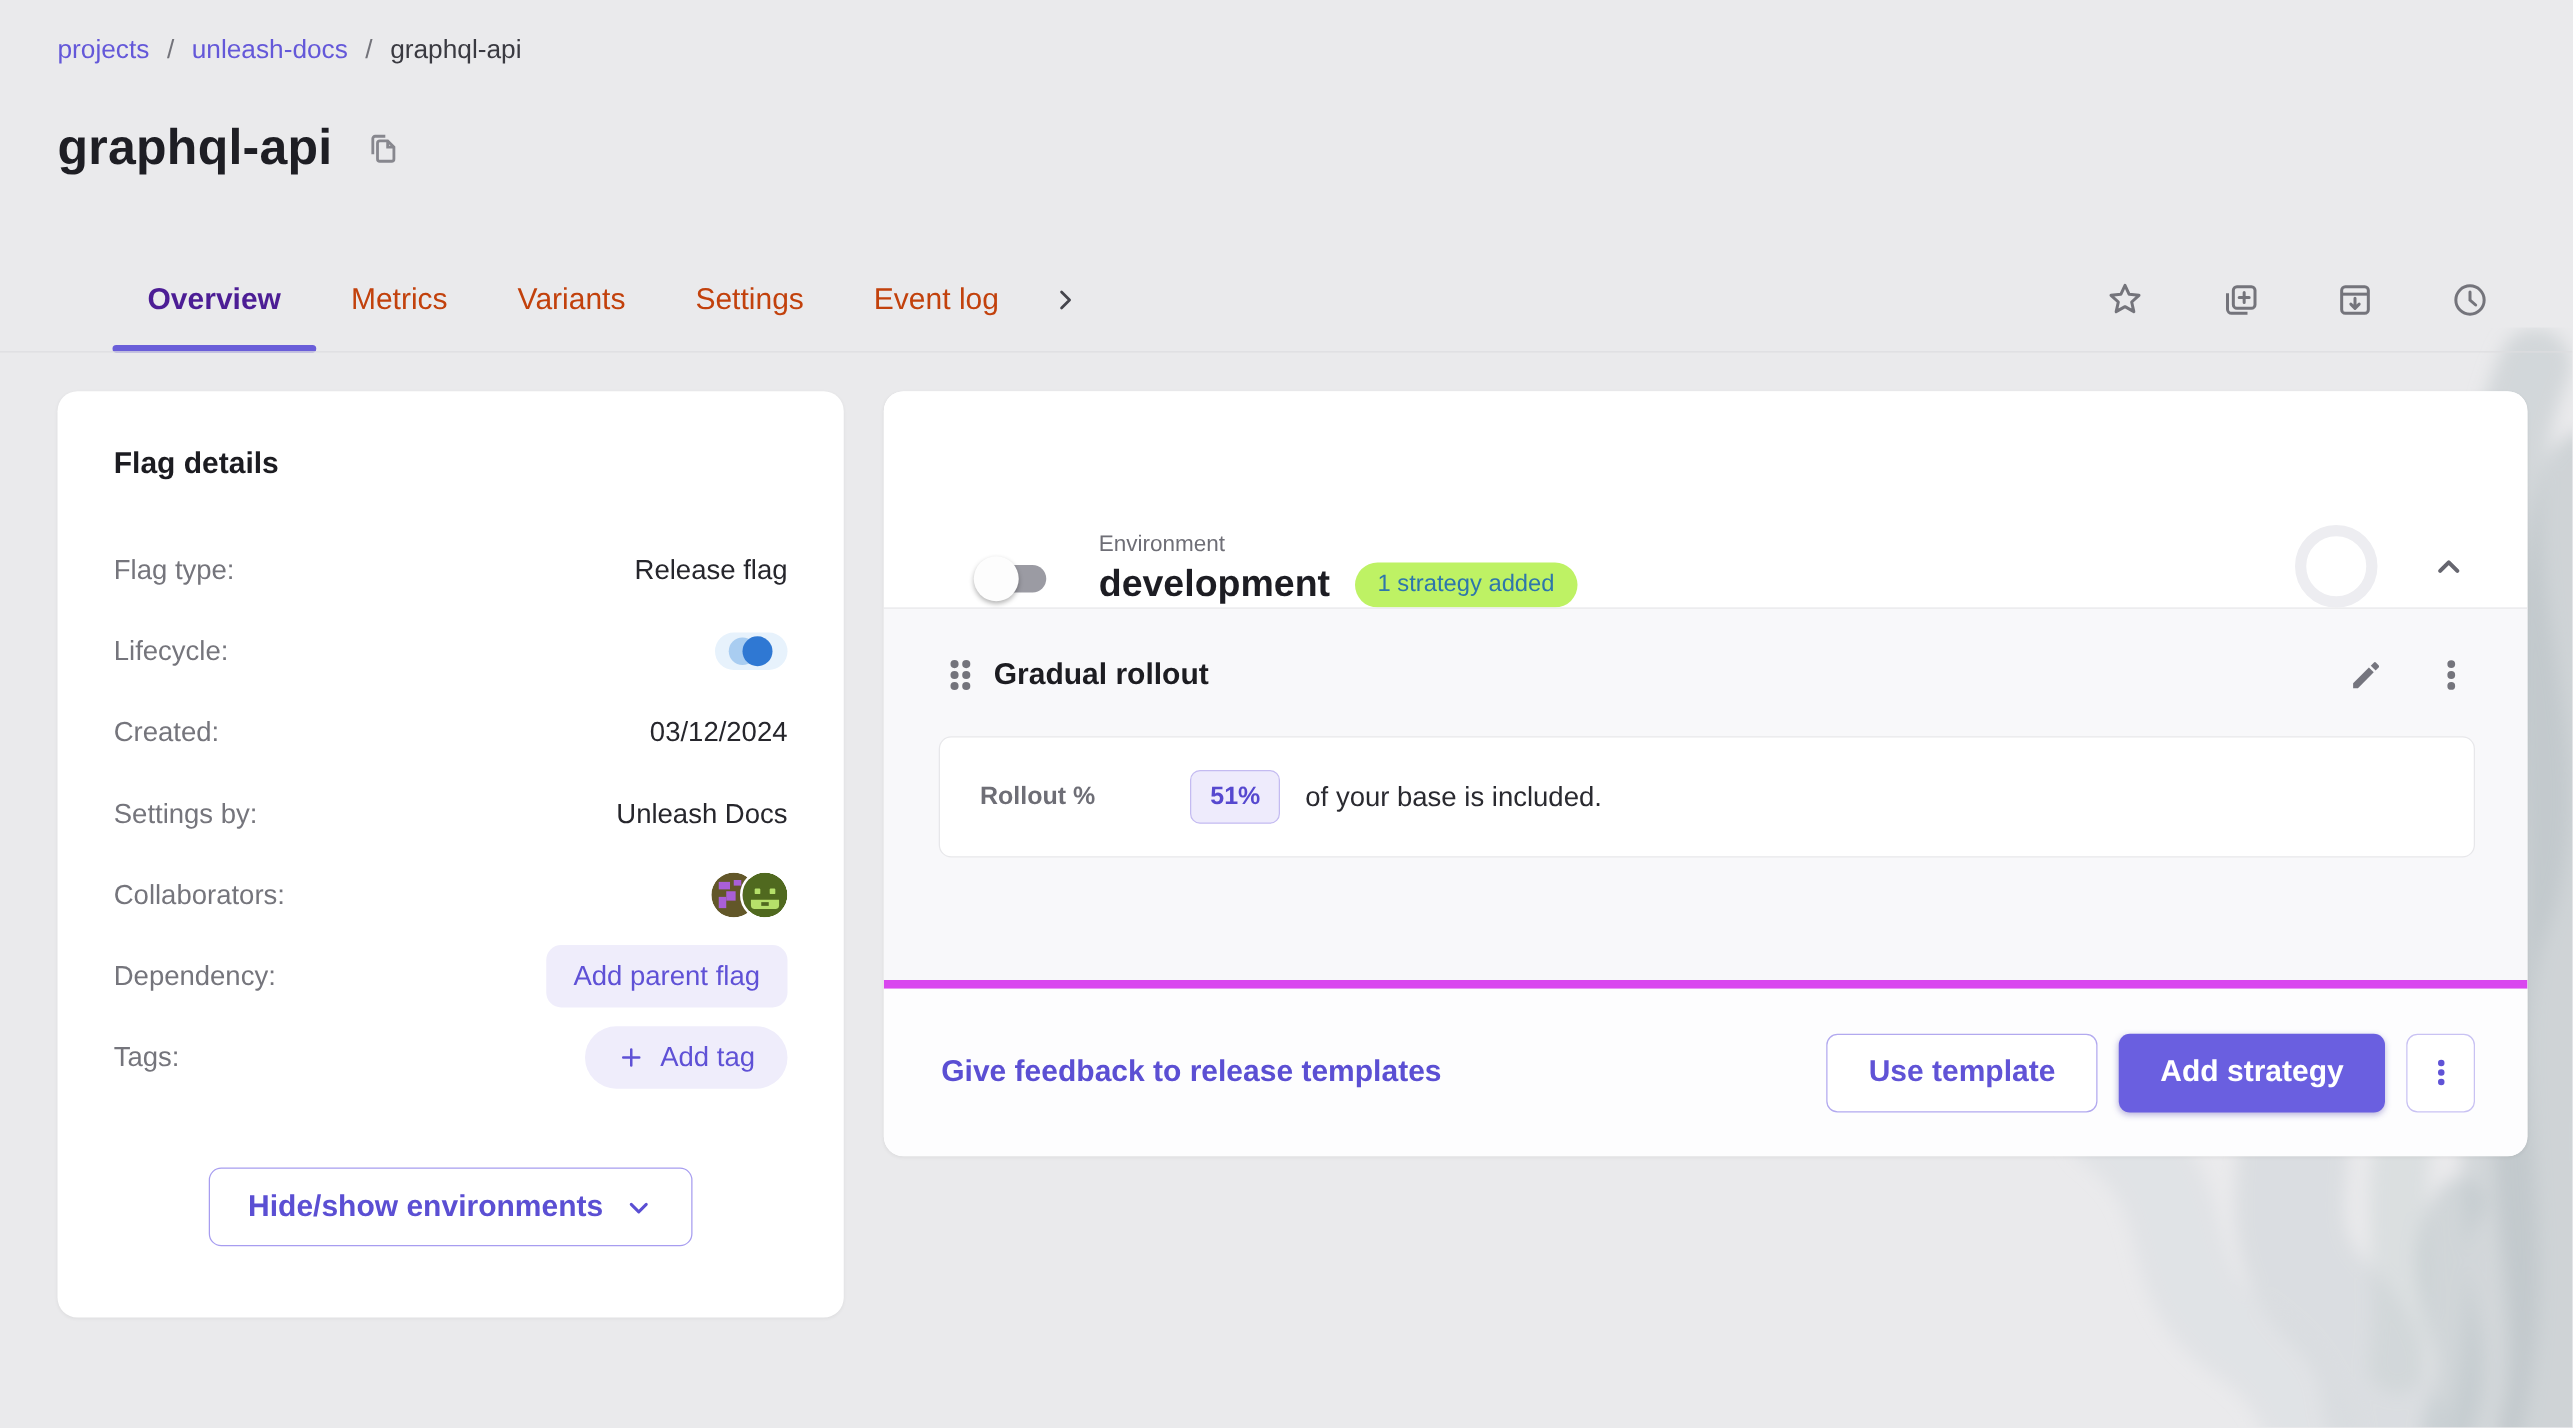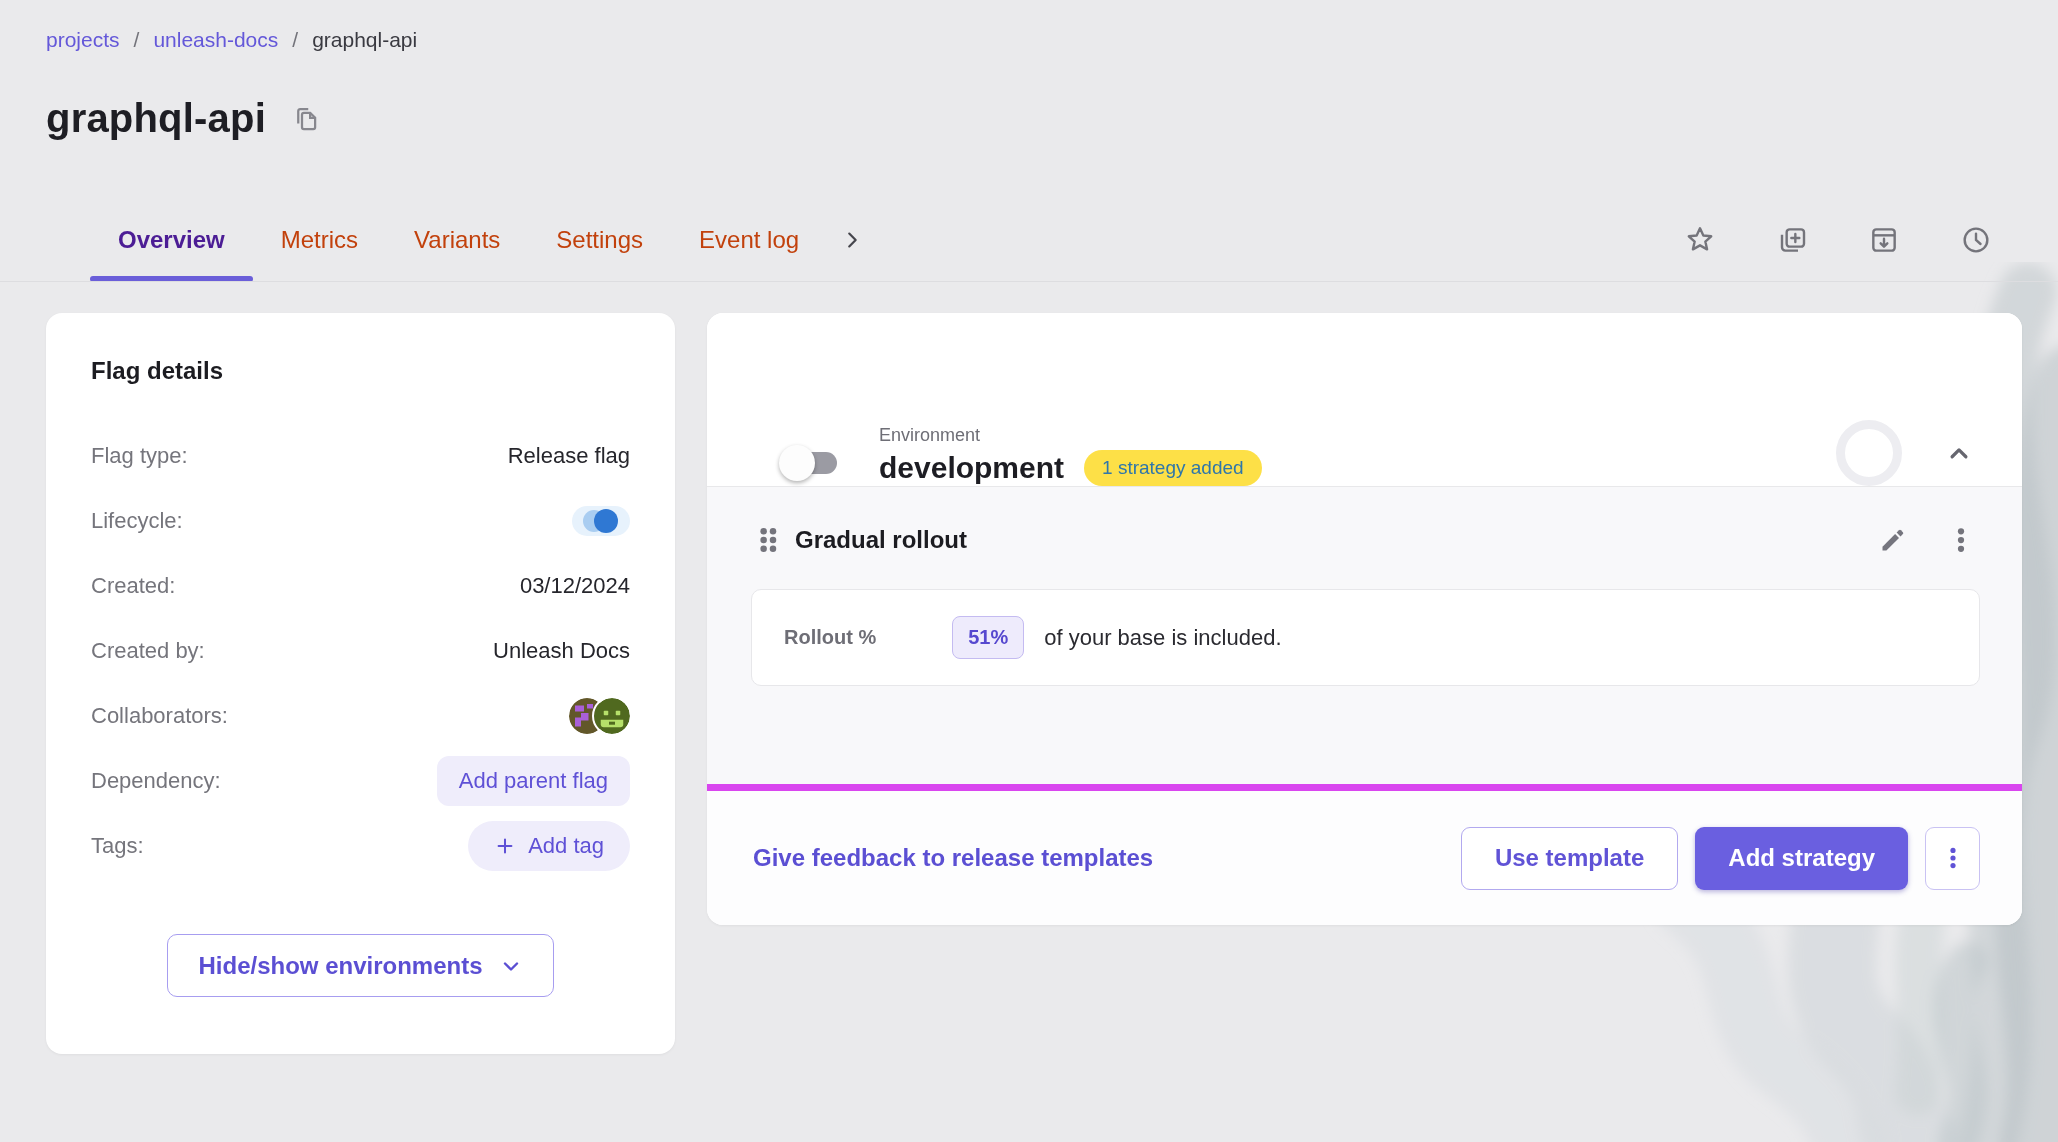--- a/index.html
+++ b/index.html
@@ -60,21 +60,21 @@
 
   
   .env-card { left:707px; top:313px; width:1315px; height:612px; display:flex; flex-direction:column; overflow:hidden; }
   .env-header { height:173px; display:flex; align-items:flex-end; padding:0 40px 0 70px; background:#fff; }
   .switch { position:relative; width:70px; height:46px; border:none; background:none; cursor:pointer; margin-right:32px; flex:none; }
   .switch .track { position:absolute; left:12px; top:12px; width:48px; height:22px; border-radius:11px; background:#9b9ba3; }
   .switch .thumb { position:absolute; left:2px; top:5px; width:36px; height:36px; border-radius:50%; background:#fdfdfd; box-shadow:0 2px 4px rgba(0,0,0,.3); }
   .env-text .env-label { font-size:18px; color:#6e6e76; margin-bottom:4px; }
   .env-name-row { display:flex; align-items:center; gap:20px; }
   .env-name { font-size:30px; font-weight:700; color:#1d1d23; }
-  .strategy-badge { background:#fde047; color:#2e76ab; font-size:19px; padding:7px 18px; border-radius:999px; white-space:nowrap; }
+  .strategy-badge { background:#bef264; color:#2e76ab; font-size:19px; padding:7px 18px; border-radius:999px; white-space:nowrap; }
   .env-right { margin-left:auto; display:flex; align-items:center; gap:38px; padding-right:4px; }
   .donut { width:66px; height:66px; border-radius:50%; border:9px solid #ededf1; background:#fff; }
 
   
   .strategy-section { height:305px; background:#f8f8fa; border-top:1px solid #e8e8ea; border-bottom:7px solid #d946ef; padding:34px 42px 0 44px; }
   .strategy-head { display:flex; align-items:center; }
   .drag-handle { border:none; background:none; cursor:grab; padding:4px; margin-right:10px; display:flex; }
   .strategy-title { font-size:24px; font-weight:700; color:#1c1c21; }
   .strategy-head .spacer { flex:1; }
   .strategy-head .icon-btn { margin-left:30px; }
@@ -190,21 +190,21 @@
         <span class="dot"></span>
       </button>
     </div>
 
     <div class="detail-row">
       <span class="detail-label">Created:</span>
       <span class="detail-value">03/12/2024</span>
     </div>
 
     <div class="detail-row">
-      <span class="detail-label">Created by:</span>
+      <span class="detail-label">Settings by:</span>
       <span class="detail-value">Unleash Docs</span>
     </div>
 
     <div class="detail-row">
       <span class="detail-label">Collaborators:</span>
       <div class="avatars">
         <span class="avatar">
           <svg width="36" height="36" viewBox="0 0 24 24">
             <circle cx="12" cy="12" r="12" fill="#625729"></circle>
             <g fill="#a95fd8">

